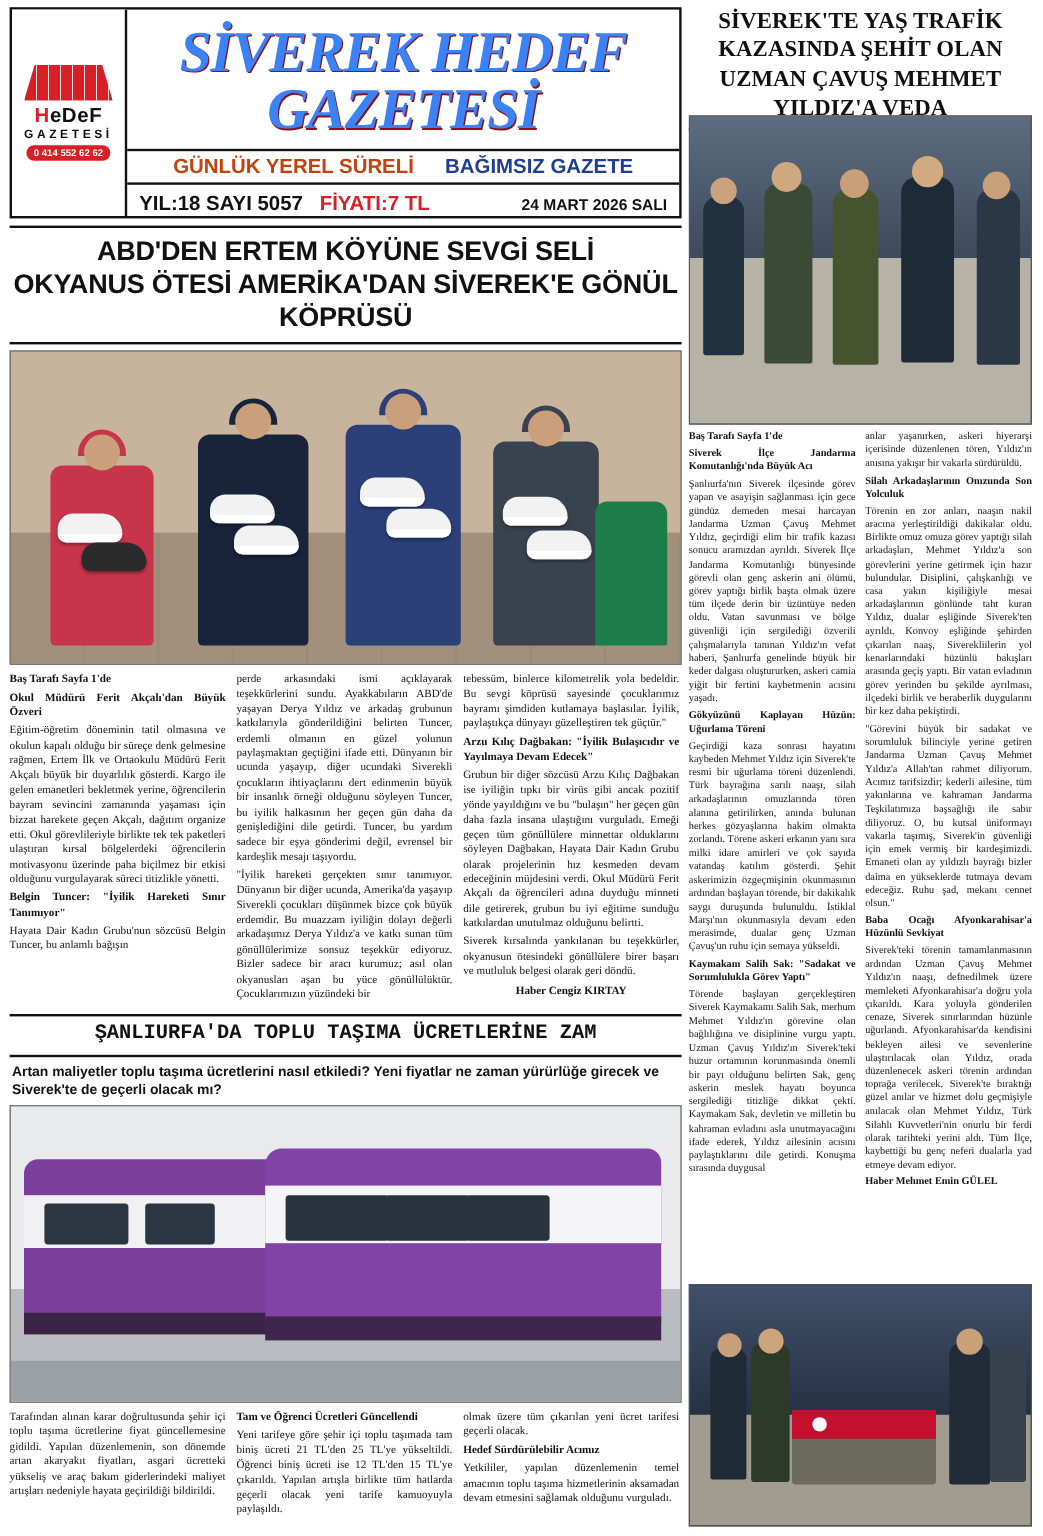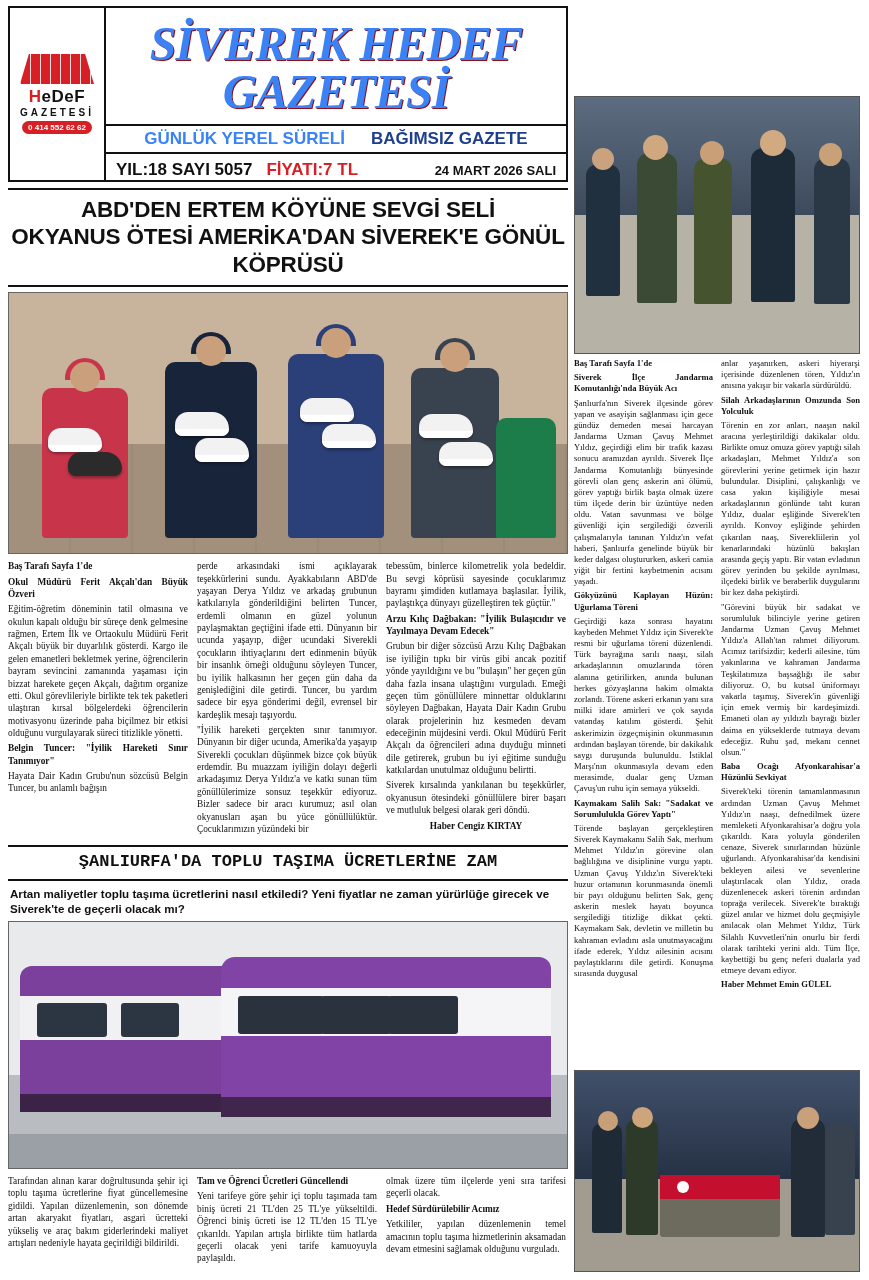--- a/index.html
+++ b/index.html
@@ -70,21 +70,21 @@
     letter-spacing:-1px;
     padding: 12px 4px 4px;
     text-shadow: 1px 1px 0 #8c1015;
   }
   .mast-strip {
     border-top:2px solid #111; border-bottom:2px solid #111;
     display:flex; justify-content:center; gap:26px; align-items:center;
     font-family:"Liberation Sans", sans-serif;
     font-size:17px; font-weight:700; padding:3px 0; margin-top:4px;
   }
-  .mast-strip .red { color:#3b82f6; }
+  .mast-strip .red { color:#c2410c; }
   .mast-strip .blue { color:#1e3f8f; }
   .mast-info {
     display:flex; align-items:center; gap:14px; padding:6px 10px 4px;
     font-family:"Liberation Sans", sans-serif; font-weight:700;
   }
   .mast-info .yil { font-size:17px; }
   .mast-info .fiyat { font-size:17px; color:#d81f26; }
   .mast-info .date { font-size:13px; margin-left:auto; font-weight:700; }
 
   
@@ -198,20 +198,23 @@
         <span class="blue">BAĞIMSIZ GAZETE</span>
       </div>
       <div class="mast-info">
         <span class="yil">YIL:18  SAYI 5057</span>
         <span class="fiyat">FİYATI:7 TL</span>
         <span class="date">24 MART 2026 SALI</span>
       </div>
     </div>
   </div>
 
+  <div class="tr-head">
+    <h2>SİVEREK'TE YAŞ TRAFİK KAZASINDA ŞEHİT OLAN UZMAN ÇAVUŞ MEHMET YILDIZ'A VEDA</h2>
+  </div>
 
   <div class="tr-photo">
     <div class="photo-inner ph-cer">
       <div style="position:absolute;left:0;right:0;top:0;height:46%;background:linear-gradient(#5d6c80,#3d4a5c)"></div>
       <div style="position:absolute;left:0;right:0;top:46%;bottom:0;background:#b7b2a6"></div>
       <div style="position:absolute;left:4%;top:26%;width:34px;height:132px;background:#20303f;border-radius:12px 12px 2px 2px"></div>
       <div style="position:absolute;left:6%;top:20%;width:22px;height:22px;border-radius:50%;background:#caa27e"></div>
       <div style="position:absolute;left:22%;top:22%;width:40px;height:150px;background:#3a4a35;border-radius:12px 12px 2px 2px"></div>
       <div style="position:absolute;left:24%;top:15%;width:25px;height:25px;border-radius:50%;background:#d0a87f"></div>
       <div style="position:absolute;left:42%;top:24%;width:38px;height:146px;background:#45542f;border-radius:12px 12px 2px 2px"></div>
@@ -321,21 +324,21 @@
       <div class="col c1">
         <p>Tarafından alınan karar doğrultusunda şehir içi toplu taşıma ücretlerine fiyat güncellemesine gidildi. Yapılan düzenlemenin, son dönemde artan akaryakıt fiyatları, asgari ücretteki yükseliş ve araç bakım giderlerindeki maliyet artışları nedeniyle hayata geçirildiği bildirildi.</p>
 
       </div>
       <div class="col c2">
         <p class="sub">Tam ve Öğrenci Ücretleri Güncellendi</p>
         <p>Yeni tarifeye göre şehir içi toplu taşımada tam biniş ücreti 21 TL'den 25 TL'ye yükseltildi. Öğrenci biniş ücreti ise 12 TL'den 15 TL'ye çıkarıldı. Yapılan artışla birlikte tüm hatlarda geçerli olacak yeni tarife kamuoyuyla paylaşıldı.</p>
 
       </div>
       <div class="col c3">
-        <p>olmak üzere tüm ilçelerde yeni sıra tarifesi geçerli olacak.</p>
+        <p>olmak üzere tüm çıkarılan yeni ücret tarifesi geçerli olacak.</p>
         <p class="sub">Hedef Sürdürülebilir Acımız</p>
         <p>Yetkililer, yapılan düzenlemenin temel amacının toplu taşıma hizmetlerinin aksamadan devam etmesini sağlamak olduğunu vurguladı.</p>
 
       </div>
     </div>
   </div>
 
   <div class="rc-wrap">
     <div class="rc-cols">
       <div class="rc-col">

